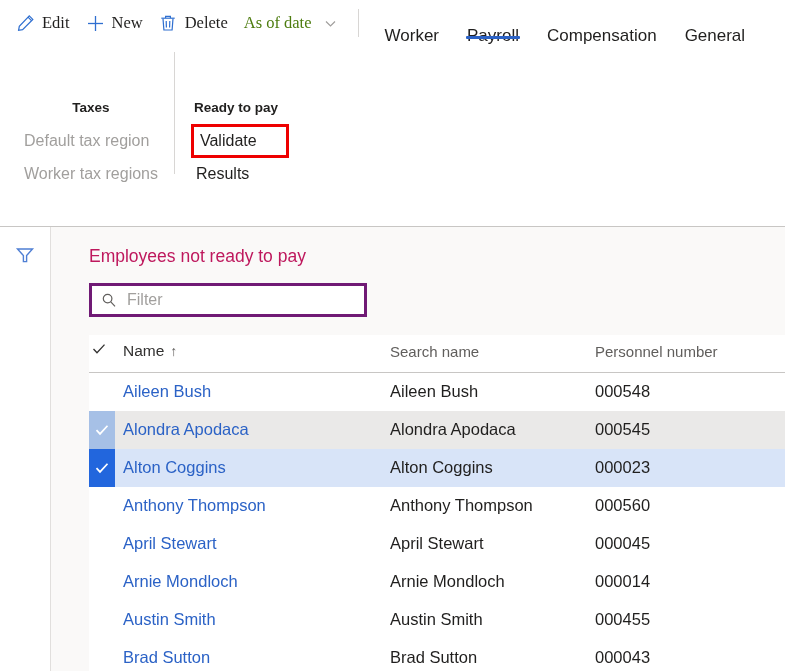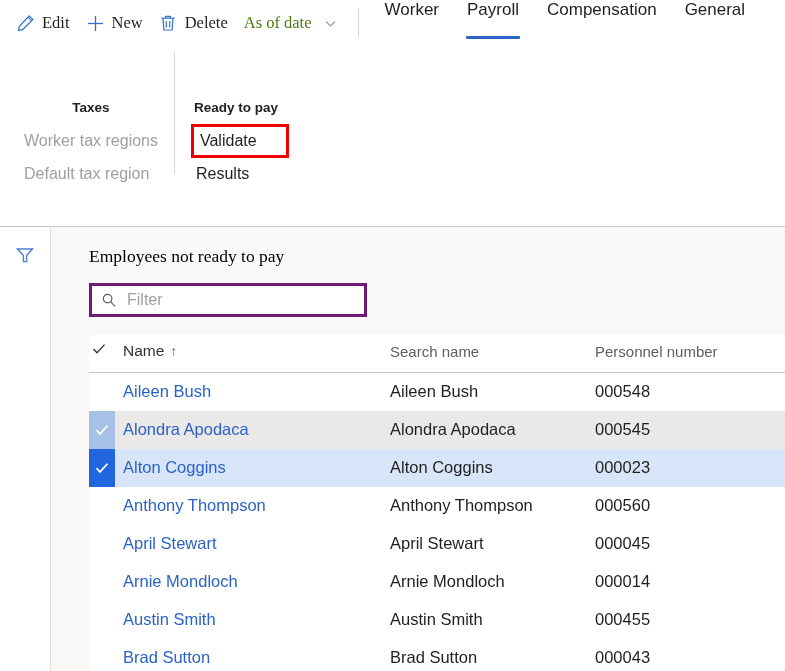--- a/index.html
+++ b/index.html
@@ -69,21 +69,21 @@
   }
 
   .tabs {
     display: flex;
     align-items: stretch;
     height: 46px;
   }
   .tab {
     position: relative;
     display: flex;
-    align-items: flex-start;
+    align-items: flex-end;
     padding: 0 14px;
     font-size: 17px;
     color: #201f1e;
     cursor: pointer;
     white-space: nowrap;
   }
   .tab.active { font-weight: 400; }
   .tab.active::after {
     content: "";
     position: absolute;
@@ -183,24 +183,23 @@
     flex: 1;
     min-width: 0;
     background: #faf9f8;
     padding-left: 38px;
     box-sizing: border-box;
     display: flex;
     flex-direction: column;
   }
   .grid-caption {
     font-size: 17.5px;
-    color: #000000;
+    color: #be185d;
     padding: 18px 0 0 0;
     line-height: 1.3;
-    font-family: Liberation Serif, serif;
   }
   .filter-box {
     margin-top: 15px;
     width: 278px;
     height: 34px;
     border: 3px solid #701a75;
     background: #ffffff;
     display: flex;
     align-items: center;
     padding: 0 9px;
@@ -345,22 +344,22 @@
       </div>
       <div class="tab">
         <span>General</span>
       </div>
     </div>
 </div>
 
 <div class="action-pane" id="action-pane">
     <div class="group">
       <div class="group-title">Taxes</div>
+      <div class="group-item disabled">Default tax region</div>
       <div class="group-item disabled">Worker tax regions</div>
-      <div class="group-item disabled">Default tax region</div>
     </div>
     <div class="group"><div class="group-divider"></div><div class="group-title left">Ready to pay</div><div class="group-item highlight">Validate</div><div class="group-item">Results</div></div>
   </div>
 
 <div class="bottom-section">
 
   <div class="filter-rail">
     <div class="funnel-btn">
       <svg width="22" height="22" viewBox="0 0 22 22" fill="none" stroke="#4f7fd4" stroke-width="1.4">
         <path d="M3.5 5 L18.5 5 L12.6 11.6 L12.6 17.6 L9.4 17.6 L9.4 11.6 Z"></path>

